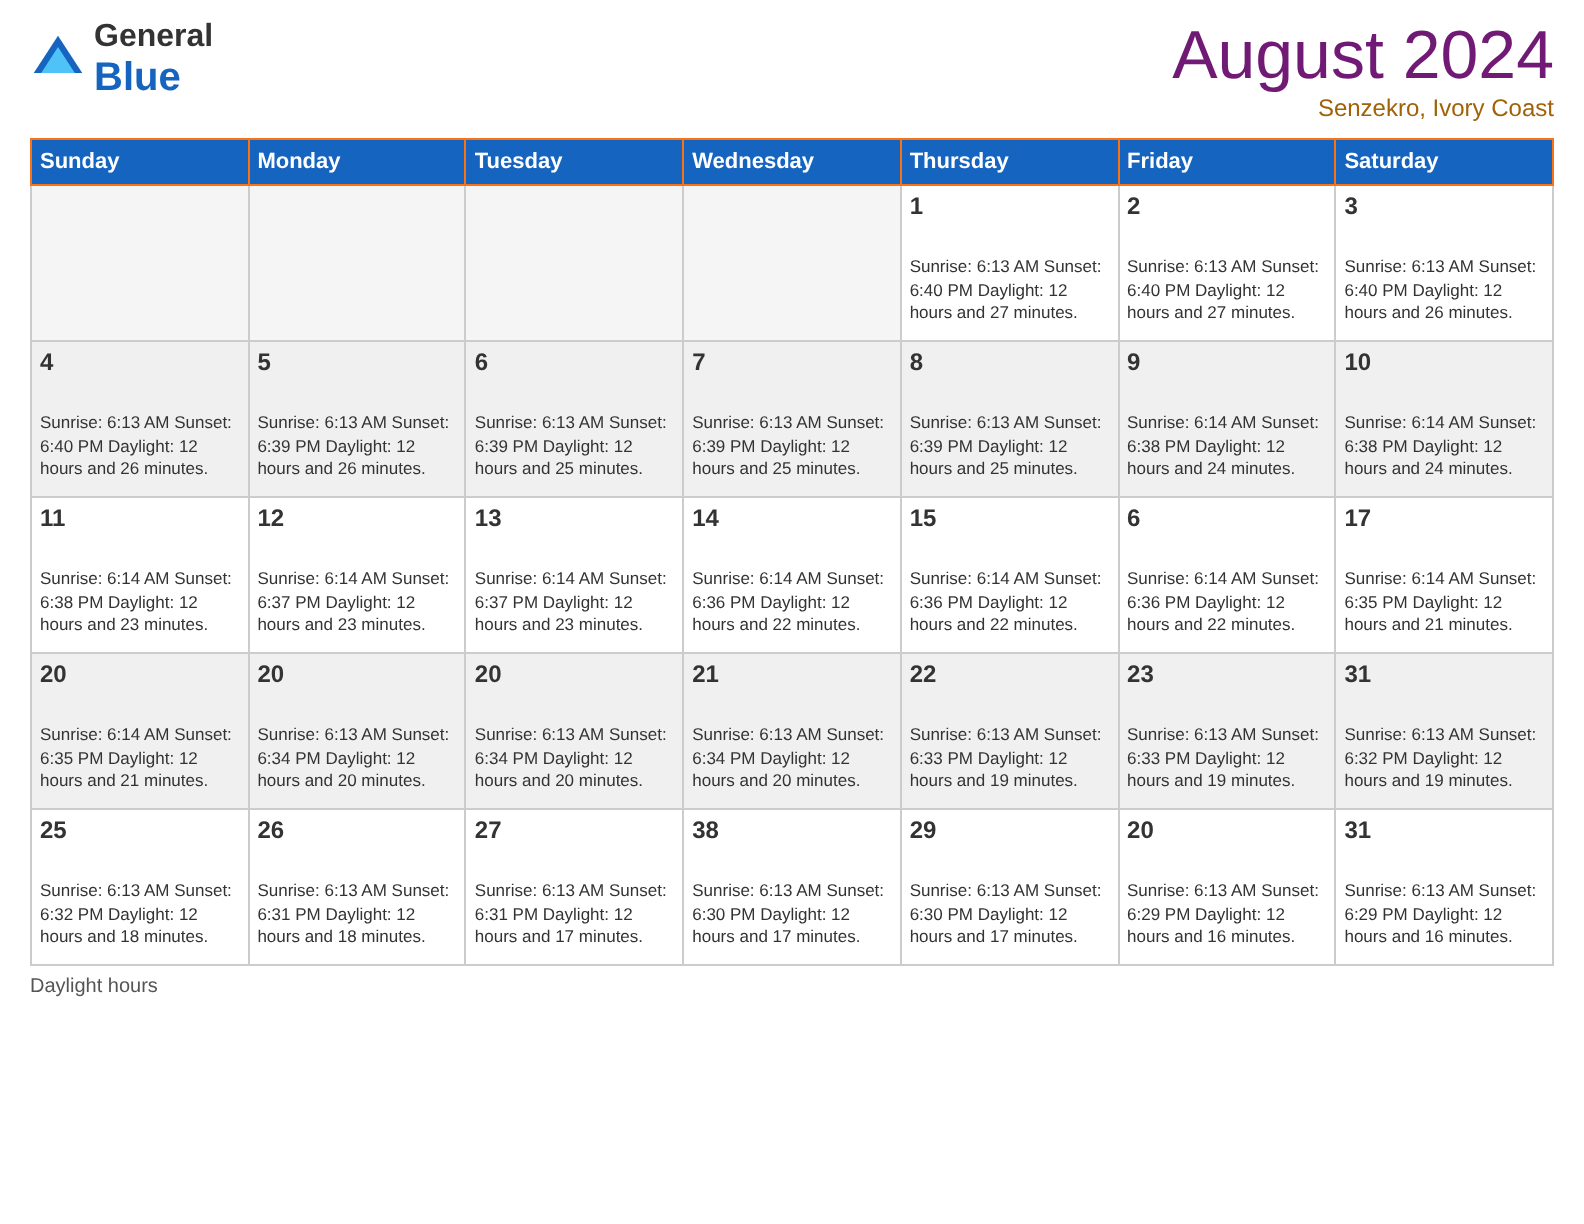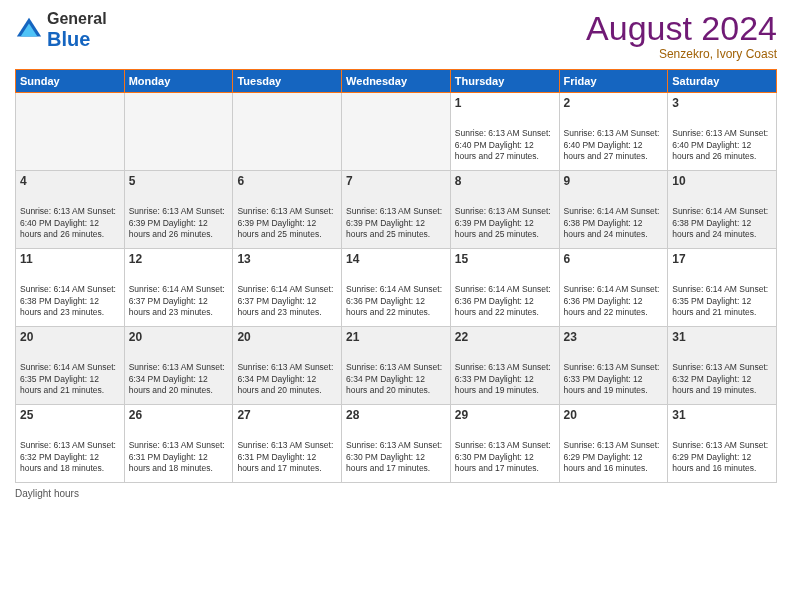--- a/index.html
+++ b/index.html
@@ -335,21 +335,21 @@
 and 18 minutes.</div>
           </td>
           <td>
             <span class="day-num">27</span>
             <div class="day-info">Sunrise: 6:13 AM
 Sunset: 6:31 PM
 Daylight: 12 hours
 and 17 minutes.</div>
           </td>
           <td>
-            <span class="day-num">28</span>
+            <span class="day-num">38</span>
             <div class="day-info">Sunrise: 6:13 AM
 Sunset: 6:30 PM
 Daylight: 12 hours
 and 17 minutes.</div>
           </td>
           <td>
             <span class="day-num">29</span>
             <div class="day-info">Sunrise: 6:13 AM
 Sunset: 6:30 PM
 Daylight: 12 hours

